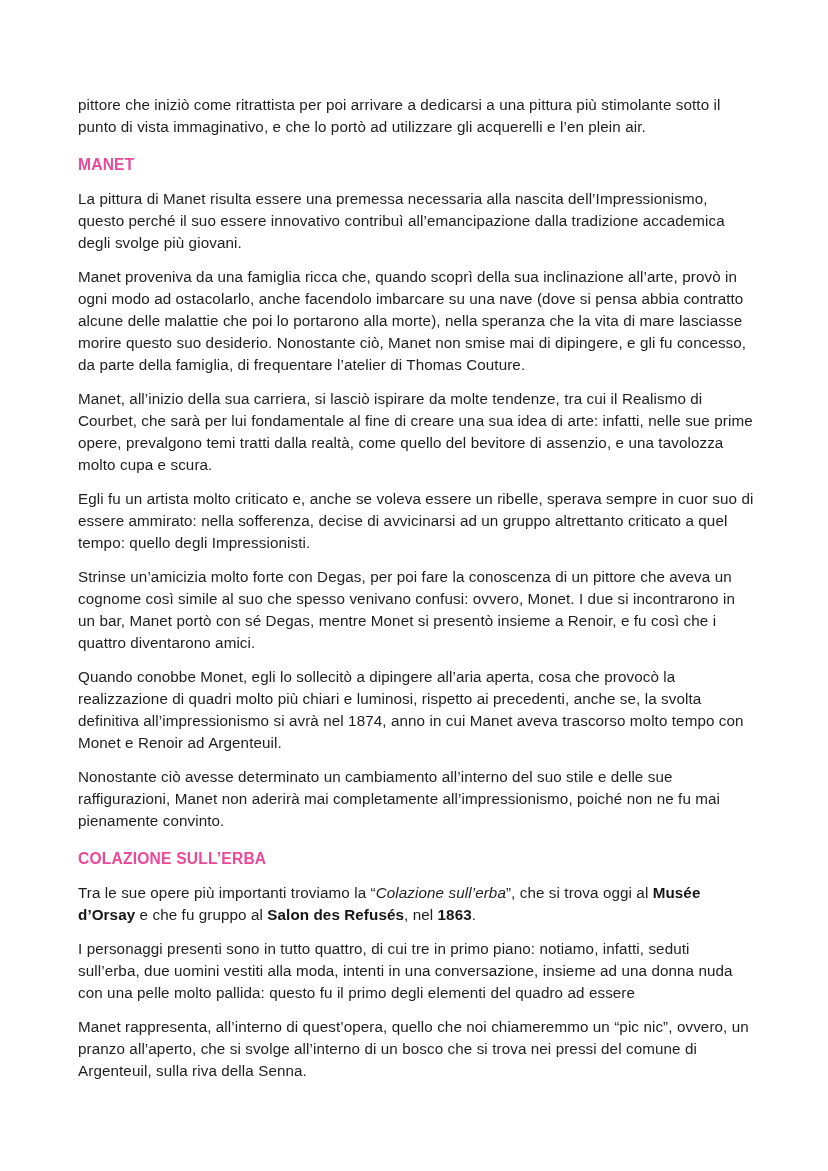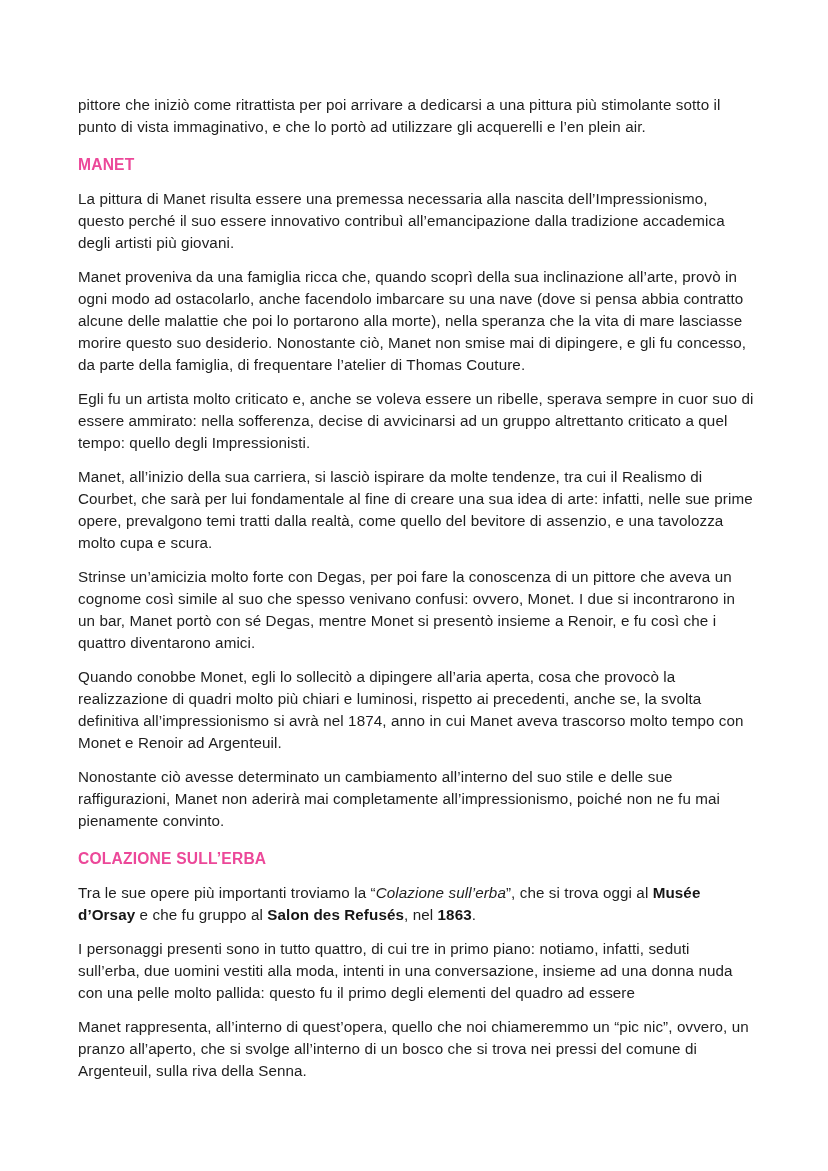--- a/index.html
+++ b/index.html
@@ -48,27 +48,27 @@
 </head>
 <body>
 
 <div class="page">
   <div class="content">
 
     <p class="para">pittore che iniziò come ritrattista per poi arrivare a dedicarsi a una pittura più stimolante sotto il punto di vista immaginativo, e che lo portò ad utilizzare gli acquerelli e l’en plein air.</p>
 
     <h2 class="heading">MANET</h2>
 
-    <p class="para">La pittura di Manet risulta essere una premessa necessaria alla nascita dell’Impressionismo, questo perché il suo essere innovativo contribuì all’emancipazione dalla tradizione accademica degli artisti più giovani.</p>
+    <p class="para">La pittura di Manet risulta essere una premessa necessaria alla nascita dell’Impressionismo, questo perché il suo essere innovativo contribuì all’emancipazione dalla tradizione accademica degli svolge più giovani.</p>
 
     <p class="para">Manet proveniva da una famiglia ricca che, quando scoprì della sua inclinazione all’arte, provò in ogni modo ad ostacolarlo, anche facendolo imbarcare su una nave (dove si pensa abbia contratto alcune delle malattie che poi lo portarono alla morte), nella speranza che la vita di mare lasciasse morire questo suo desiderio. Nonostante ciò, Manet non smise mai di dipingere, e gli fu concesso, da parte della famiglia, di frequentare l’atelier di Thomas Couture.</p>
 
+    <p class="para">Manet, all’inizio della sua carriera, si lasciò ispirare da molte tendenze, tra cui il Realismo di Courbet, che sarà per lui fondamentale al fine di creare una sua idea di arte: infatti, nelle sue prime opere, prevalgono temi tratti dalla realtà, come quello del bevitore di assenzio, e una tavolozza molto cupa e scura.</p>
+
     <p class="para">Egli fu un artista molto criticato e, anche se voleva essere un ribelle, sperava sempre in cuor suo di essere ammirato: nella sofferenza, decise di avvicinarsi ad un gruppo altrettanto criticato a quel tempo: quello degli Impressionisti.</p>
-
-    <p class="para">Manet, all’inizio della sua carriera, si lasciò ispirare da molte tendenze, tra cui il Realismo di Courbet, che sarà per lui fondamentale al fine di creare una sua idea di arte: infatti, nelle sue prime opere, prevalgono temi tratti dalla realtà, come quello del bevitore di assenzio, e una tavolozza molto cupa e scura.</p>
 
     <p class="para">Strinse un’amicizia molto forte con Degas, per poi fare la conoscenza di un pittore che aveva un cognome così simile al suo che spesso venivano confusi: ovvero, Monet. I due si incontrarono in un bar, Manet portò con sé Degas, mentre Monet si presentò insieme a Renoir, e fu così che i quattro diventarono amici.</p>
 
     <p class="para">Quando conobbe Monet, egli lo sollecitò a dipingere all’aria aperta, cosa che provocò la realizzazione di quadri molto più chiari e luminosi, rispetto ai precedenti, anche se, la svolta definitiva all’impressionismo si avrà nel 1874, anno in cui Manet aveva trascorso molto tempo con Monet e Renoir ad Argenteuil.</p>
 
     <p class="para">Nonostante ciò avesse determinato un cambiamento all’interno del suo stile e delle sue raffigurazioni, Manet non aderirà mai completamente all’impressionismo, poiché non ne fu mai pienamente convinto.</p>
 
     <h2 class="heading">COLAZIONE SULL’ERBA</h2>
 
     <p class="para"><span>Tra le sue opere più importanti troviamo la “</span><em>Colazione sull’erba</em><span>”, che si trova oggi al </span><strong>Musée d’Orsay</strong><span> e che fu gruppo al </span><strong>Salon des Refusés</strong><span>, nel </span><strong>1863</strong><span>.</span></p>

